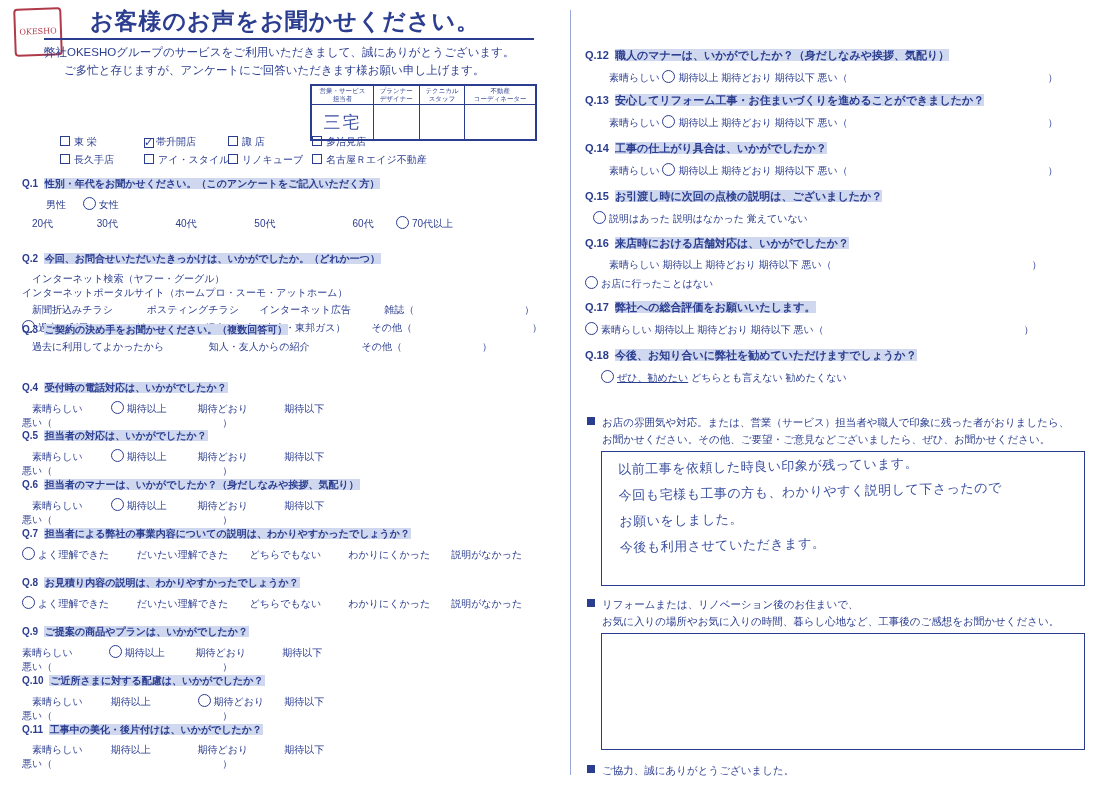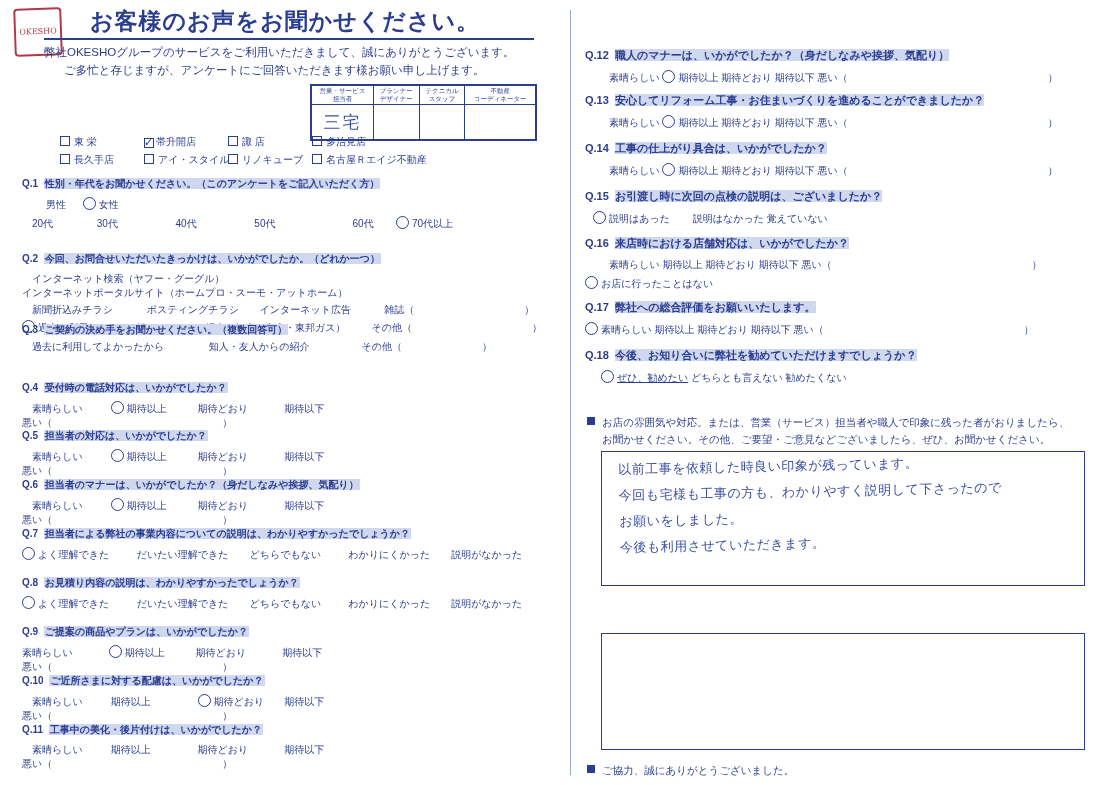--- a/index.html
+++ b/index.html
@@ -335,21 +335,21 @@
         <span class="o"><span>悪い（　　　　　　　　　　　　　　　　　　　　）</span></span>
       </div>
     </div>
 
     <div class="qr" style="top:189px;">
       <div class="qh">
         <span>Q.15</span>&nbsp;&nbsp;<span class="hl">お引渡し時に次回の点検の説明は、ございましたか？</span>
       </div>
       <div class="opts">
         <span class="o" style="margin-left:8px;width:112px;"><span class="ring"></span><span>説明はあった</span></span>
-        <span class="o" style="width:112px;margin-left:20px;"><span>説明はなかった</span></span>
+        <span class="o" style="width:112px;"><span>説明はなかった</span></span>
         <span class="o"><span>覚えていない</span></span>
       </div>
     </div>
 
     <div class="qr" style="top:236px;">
       <div class="qh">
         <span>Q.16</span>&nbsp;&nbsp;<span class="hl">来店時における店舗対応は、いかがでしたか？</span>
       </div>
       <div class="opts">
         <span class="o" style="margin-left:24px;width:76px;"><span>素晴らしい</span></span>
@@ -393,20 +393,24 @@
     </div>
 
     <div class="freebox" style="left:26px;top:451px;width:482px;height:133px;"></div>
     <div class="hand" style="left:44px;top:452px;width:460px;">
       <div>以前工事を依頼した時良い印象が残っています。</div>
       <div>今回も宅様も工事の方も、わかりやすく説明して下さったので</div>
       <div>お願いをしました。</div>
       <div>今後も利用させていただきます。</div>
     </div>
 
+    <div class="note" style="left:12px;top:596px;width:520px;">
+      <span class="sq"></span><span>リフォームまたは、リノベーション後のお住まいで、</span><br>
+      <span style="display:inline-block;padding-left:15px;">お気に入りの場所やお気に入りの時間、暮らし心地など、工事後のご感想をお聞かせください。</span>
+    </div>
 
     <div class="freebox" style="left:26px;top:633px;width:482px;height:115px;"></div>
 
     <div class="note" style="left:12px;top:762px;">
       <span class="sq"></span><span>ご協力、誠にありがとうございました。</span>
     </div>
 
   </div>
 </div>
 

